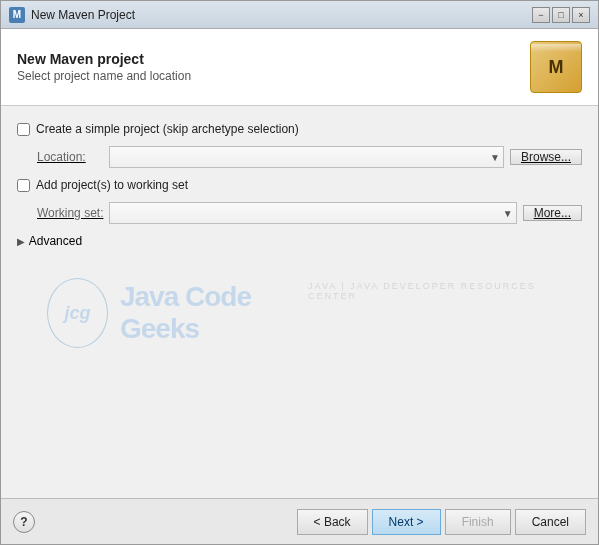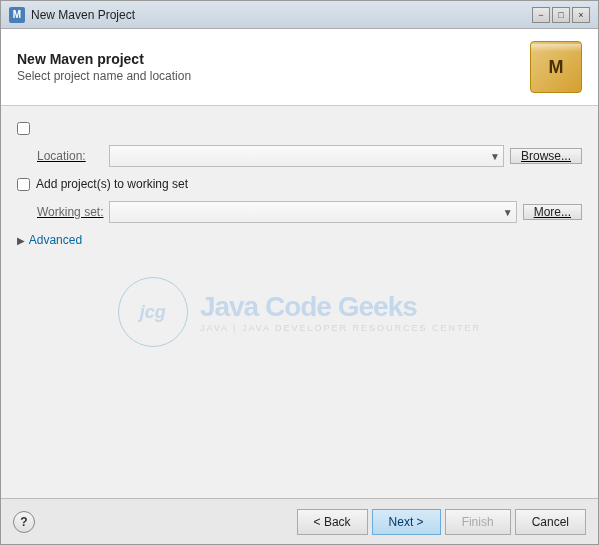--- a/index.html
+++ b/index.html
@@ -216,21 +216,21 @@
     }
 
     .advanced-arrow {
       font-size: 10px;
       color: #555;
       margin-right: 4px;
     }
 
     .advanced-label {
       font-size: 12px;
-      color: #0369a1;
+      color: #000000;
     }
 
     .watermark {
       display: flex;
       align-items: center;
       justify-content: center;
       padding: 30px;
       opacity: 0.25;
     }
 
@@ -252,21 +252,21 @@
     }
 
     .watermark-jcg {
       font-size: 22px;
       font-weight: bold;
       color: #4a90d9;
     }
 
     .watermark-text-block {
       display: flex;
-      flex-direction: column;
+      flex-direction: row;
     }
 
     .watermark-title {
       font-size: 28px;
       font-weight: bold;
       color: #4a90d9;
       letter-spacing: -1px;
     }
 
     .watermark-subtitle {
@@ -359,20 +359,21 @@
       </div>
       <div class="maven-icon">
         <span style="font-size:18px; color: #4a3000; font-weight: bold;">M</span>
       </div>
     </div>
 
     <div class="form-section">
 
       <div class="checkbox-row">
         <input type="checkbox" id="simple-project" style="">
+        <label class="checkbox-label" for="simple-project">Create a simple project (skip archetype selection)</label>
       </div>
 
 
       <div class="field-row">
         <span class="field-label">Location:</span>
         <div class="field-input-container">
           <div class="dropdown-container">
             <select disabled="">
               <option value=""></option>
             </select>

